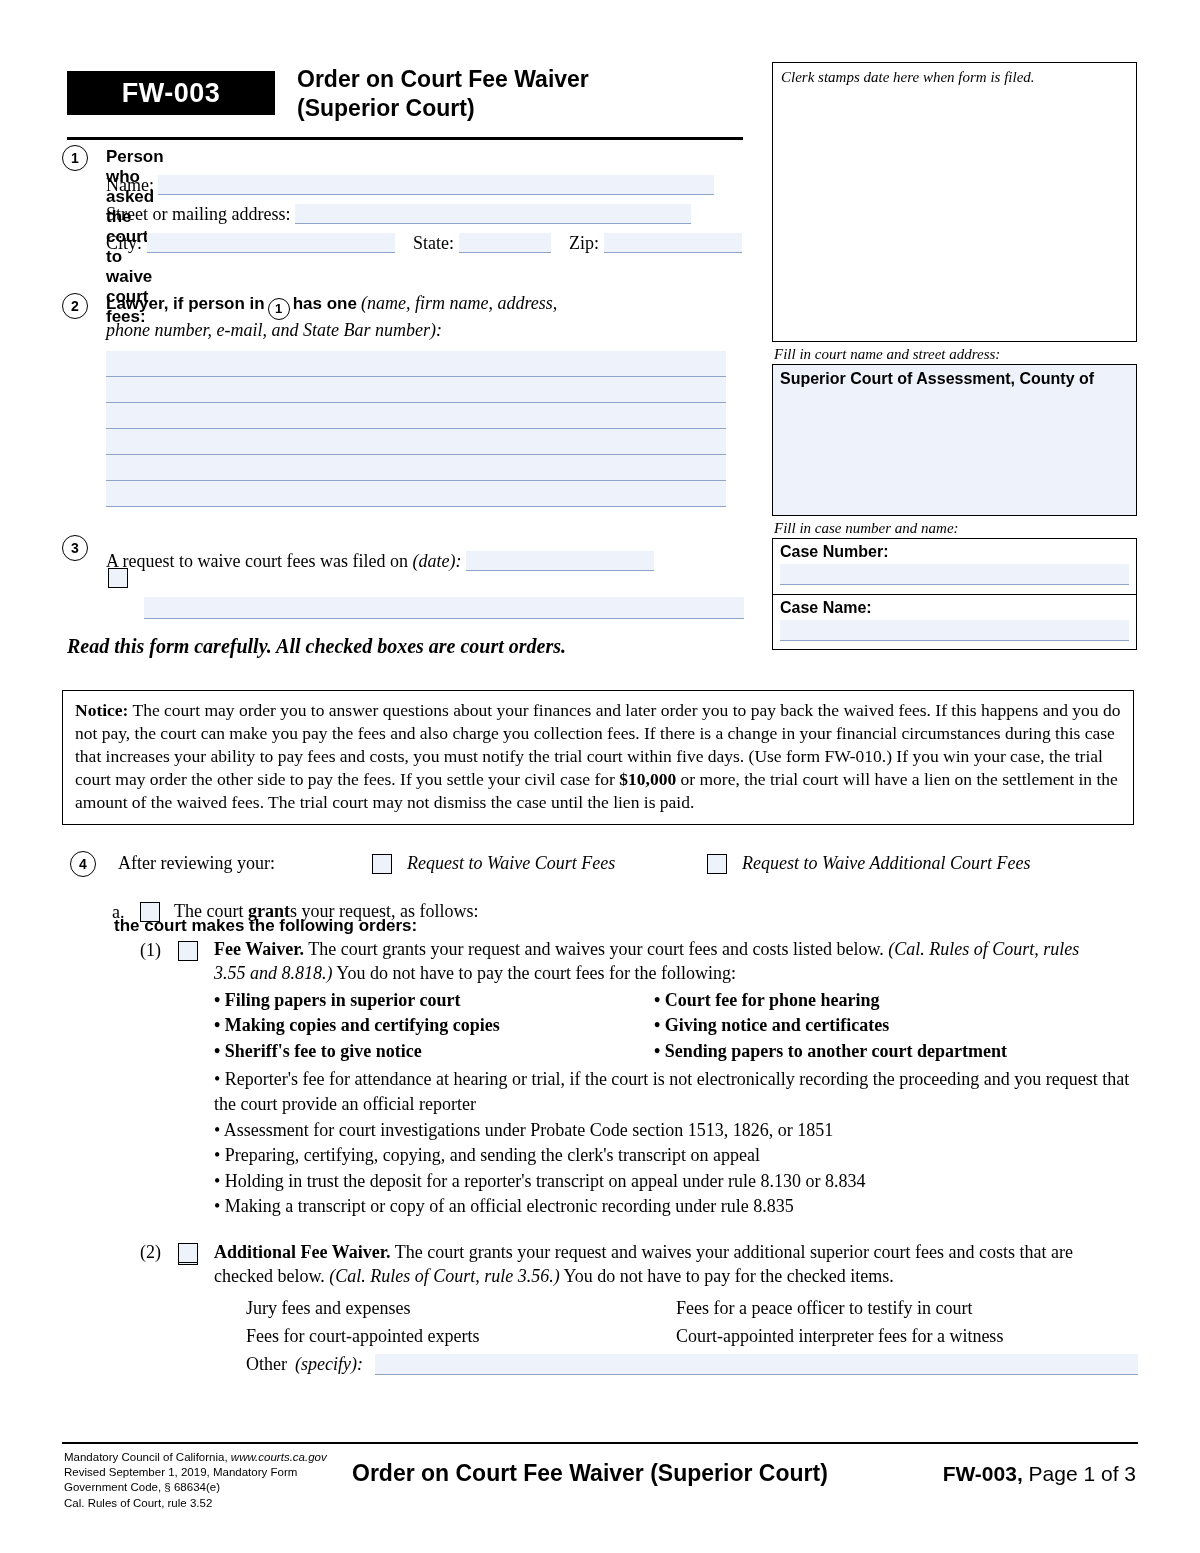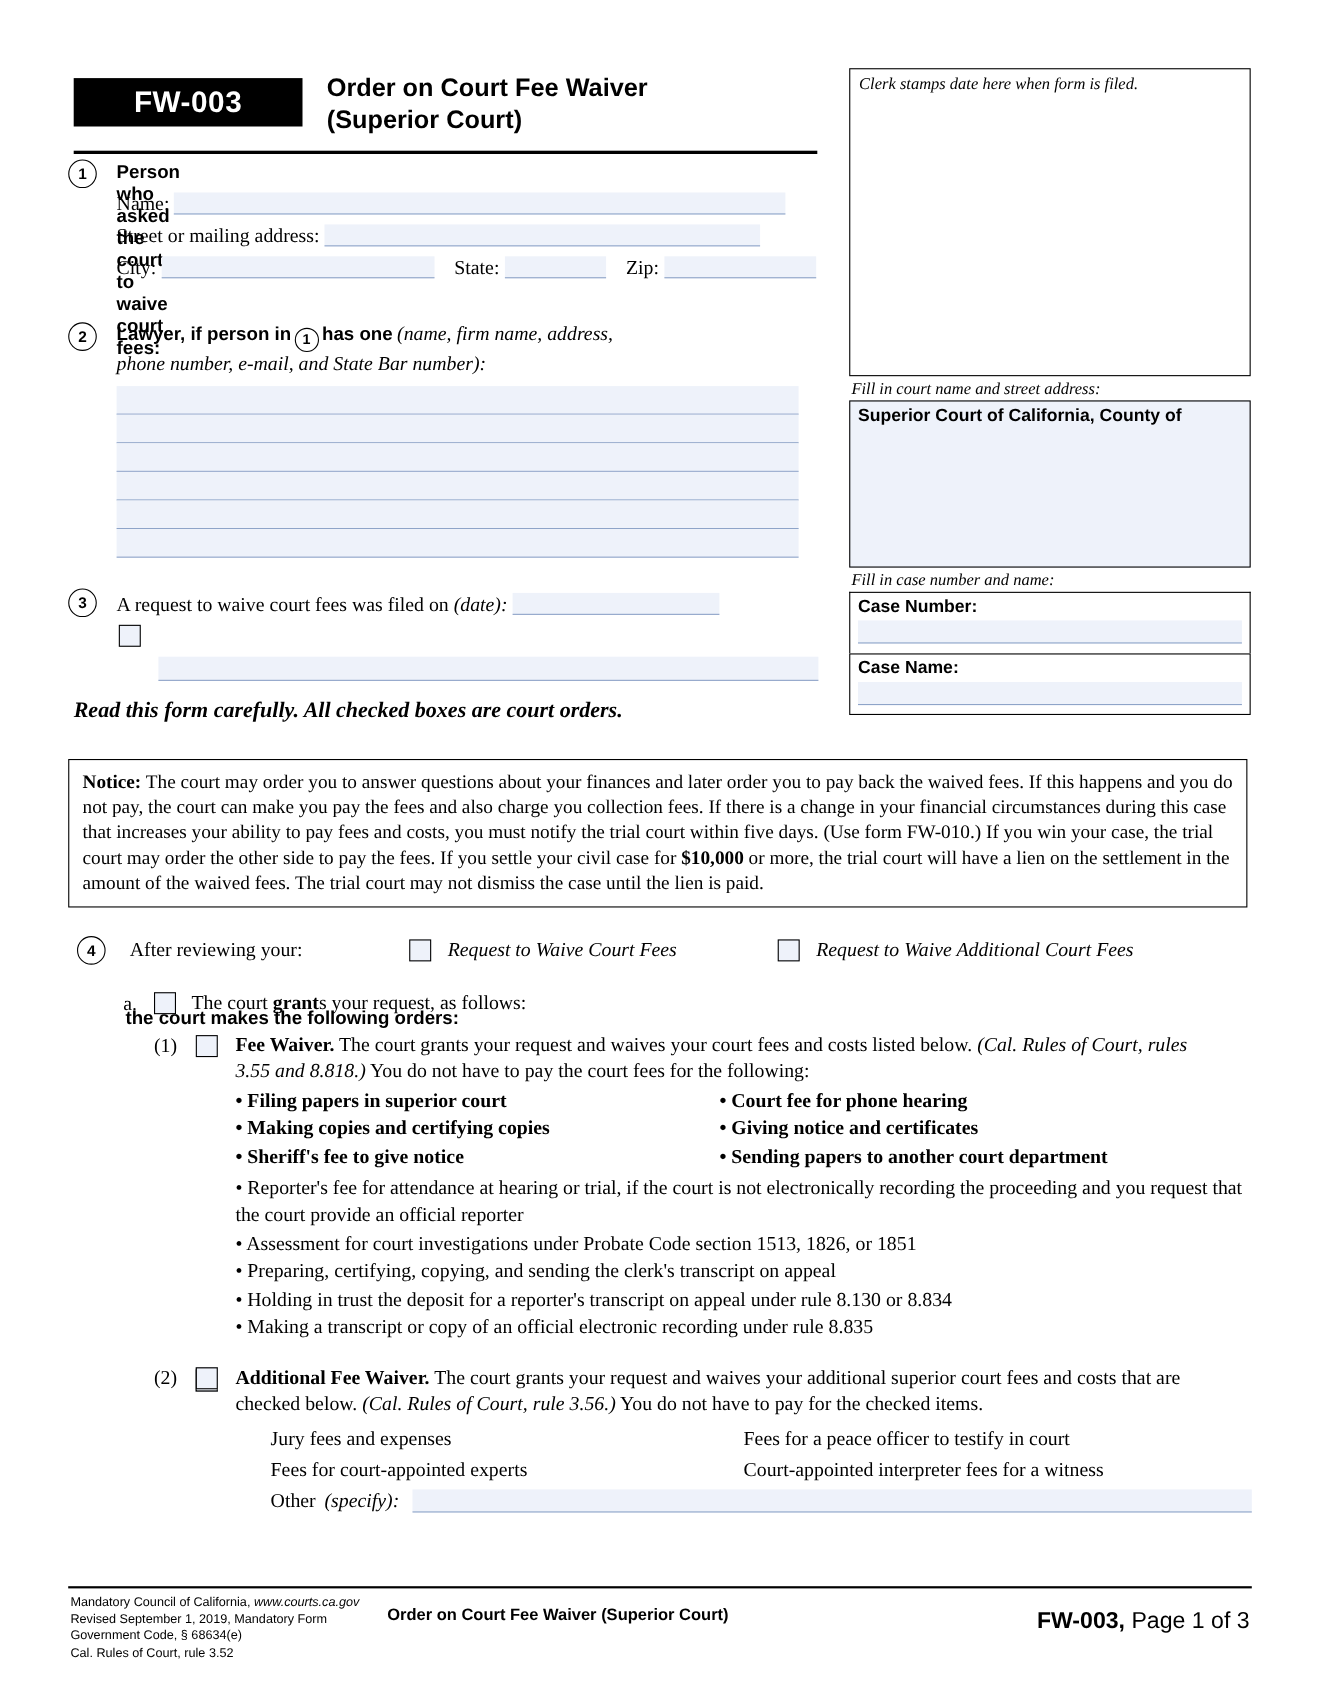--- a/index.html
+++ b/index.html
@@ -133,21 +133,21 @@
   }
   .italic { font-style: italic; }
   .sec2-lines { position: absolute; left: 44px; top: 58px; width: 620px; }
   .ruleline {
     height: 25px;
     border-bottom: 1.2px solid #8ea4c8;
     background: #eef2fa;
   }
   
   .sec3 { position: absolute; left: 0; top: 390px; width: 690px; }
-  .sec3-text { position: absolute; left: 44px; top: 4px; width: 640px; font-size: 18px; }
+  .sec3-text { position: absolute; left: 44px; top: 16px; width: 640px; font-size: 18px; }
   .checkbox {
     display: inline-block;
     width: 20px; height: 20px;
     border: 1.4px solid #000;
     background: #eef2fa;
     box-sizing: border-box;
     vertical-align: -4px;
   }
   .sec3-chk { position: absolute; left: 46px; top: 33px; }
   .sec3-chk-text { position: absolute; left: 82px; top: 33px; font-size: 18px; }
@@ -310,21 +310,21 @@
   .footer-left {
     position: absolute; left: 2px; top: 2px;
     font-family: "Liberation Sans", sans-serif;
     font-size: 11.5px;
     line-height: 1.32;
   }
   .footer-left .it { font-style: italic; }
   .footer-center {
     position: absolute; left: 290px; top: 12px;
     font-family: "Liberation Sans", sans-serif;
-    font-weight: bold; font-size: 15px;
+    font-weight: bold; font-size: 23px;
   }
   .footer-right {
     position: absolute; right: 2px; top: 14px;
     font-family: "Liberation Sans", sans-serif;
     font-size: 21px;
   }
   .footer-right b { font-weight: bold; }
 </style>
 </head>
 <body>
@@ -395,21 +395,21 @@
 
     <div class="readform">Read this form carefully. All checked boxes     are court orders.</div>
   </div>
 
   <div class="right-col">
     <div class="stampbox">
       <span>Clerk stamps date here when form is filed.</span>
     </div>
     <div class="smalllabel">Fill in court name and street address:</div>
     <div class="courtbox">
-      <div class="ct">Superior Court of California, County of</div>
+      <div class="ct">Superior Court of Assessment, County of</div>
     </div>
     <div class="smalllabel">Fill in case number and name:</div>
     <div class="casebox">
       <div class="cl">Case Number:</div>
       <div class="case-fill"></div>
     </div>
     <div class="casebox2">
       <div class="cl">Case Name:</div>
       <div class="case-fill"></div>
     </div>

